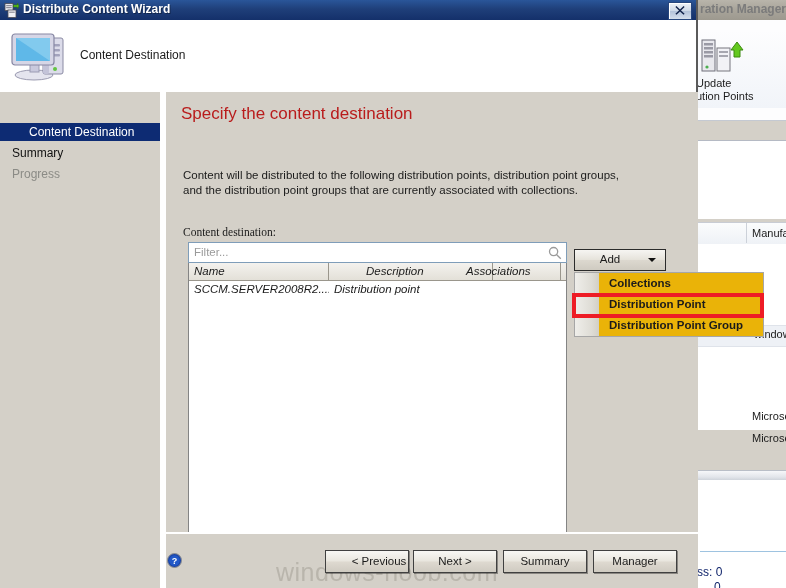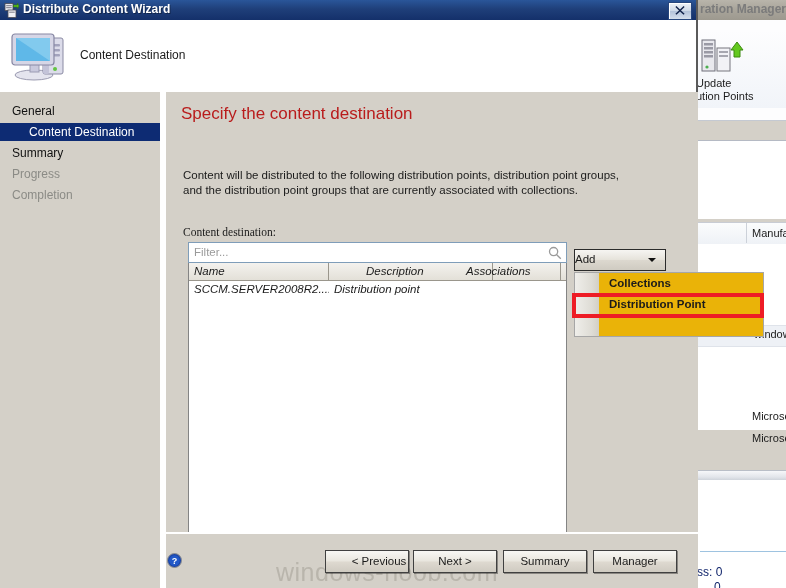--- a/index.html
+++ b/index.html
@@ -397,20 +397,21 @@
     width: 92px; height: 22px;
     background: linear-gradient(to bottom,#f6f5f2 0%, #e6e3db 48%, #dcd8cf 52%, #cfcbc1 100%);
     border: 1px solid #2b2b2b;
     box-sizing: border-box;
     cursor: pointer;
   }
   #add-button-label {
     position: absolute;
     left: 0; top: 3px;
     width: 70px;
+    text-align: center;
     font-size: 11.5px;
     color: #1b1b1b;
   }
   #add-button-arrow {
     position: absolute;
     right: 9px; top: 8px;
     width: 0; height: 0;
     border-left: 4px solid transparent;
     border-right: 4px solid transparent;
     border-top: 4px solid #111;
@@ -593,25 +594,23 @@
     <circle cx="45" cy="39" r="2" fill="#62c342"></circle>
     <rect x="20" y="33" width="9" height="9" fill="#c9c9dd" stroke="#9a9ab2" stroke-width="1"></rect>
     <rect x="2" y="4" width="42" height="31" rx="3" fill="#d6d6e6" stroke="#8787a3" stroke-width="1.2"></rect>
     <rect x="6" y="8" width="34" height="23" fill="#5fb8e8"></rect>
     <path d="M6 8 L40 8 L40 31 Z" fill="#9ed8f3" opacity="0.55"></path>
   </svg>
 
   <div id="wiz-header-title">Content Destination</div>
 
   <div id="wiz-sidebar">
-    <div class="nav-item" id="nav-0">General</div>
     <div class="nav-item indent selected" id="nav-1">Content Destination</div>
     <div class="nav-item" id="nav-2">Summary</div>
     <div class="nav-item disabled" id="nav-3">Progress</div>
-    <div class="nav-item disabled" id="nav-4">Completion</div>
   </div>
 
   <div id="wiz-divider"></div>
 
   <div id="wiz-main">
     <div id="main-heading">Specify the content destination</div>
     <div id="main-desc">Content will be distributed to the following distribution points, distribution point groups, and the distribution point groups that are currently associated with collections.</div>
     <div id="dest-label">Content destination:</div>
 
     <div id="filter-box">
@@ -639,20 +638,21 @@
 
   <div id="add-button">
     <div id="add-button-label">Add</div>
     <div id="add-button-arrow"></div>
   </div>
 
   <div id="add-menu">
     <div id="add-menu-gutter"></div>
     <div class="menu-item" id="menu-0">Collections</div>
     <div class="menu-item" id="menu-1">Distribution Point</div>
+    <div class="menu-item" id="menu-2">Distribution Point Group</div>
   </div>
   <div id="menu-highlight"></div>
 
   <div id="wiz-footer-sep"></div>
   <div id="wiz-footer"></div>
 
   <svg id="help-icon" viewBox="0 0 15 15">
     <circle cx="7.5" cy="7.5" r="7" fill="#1b45a8" stroke="#8f8f8f" stroke-width="1"></circle>
     <circle cx="7.5" cy="7.5" r="5.2" fill="#2158c8"></circle>
     <text x="7.5" y="11" font-family="Liberation Sans, sans-serif" font-size="9" font-weight="bold" fill="#ffffff" text-anchor="middle">?</text>

